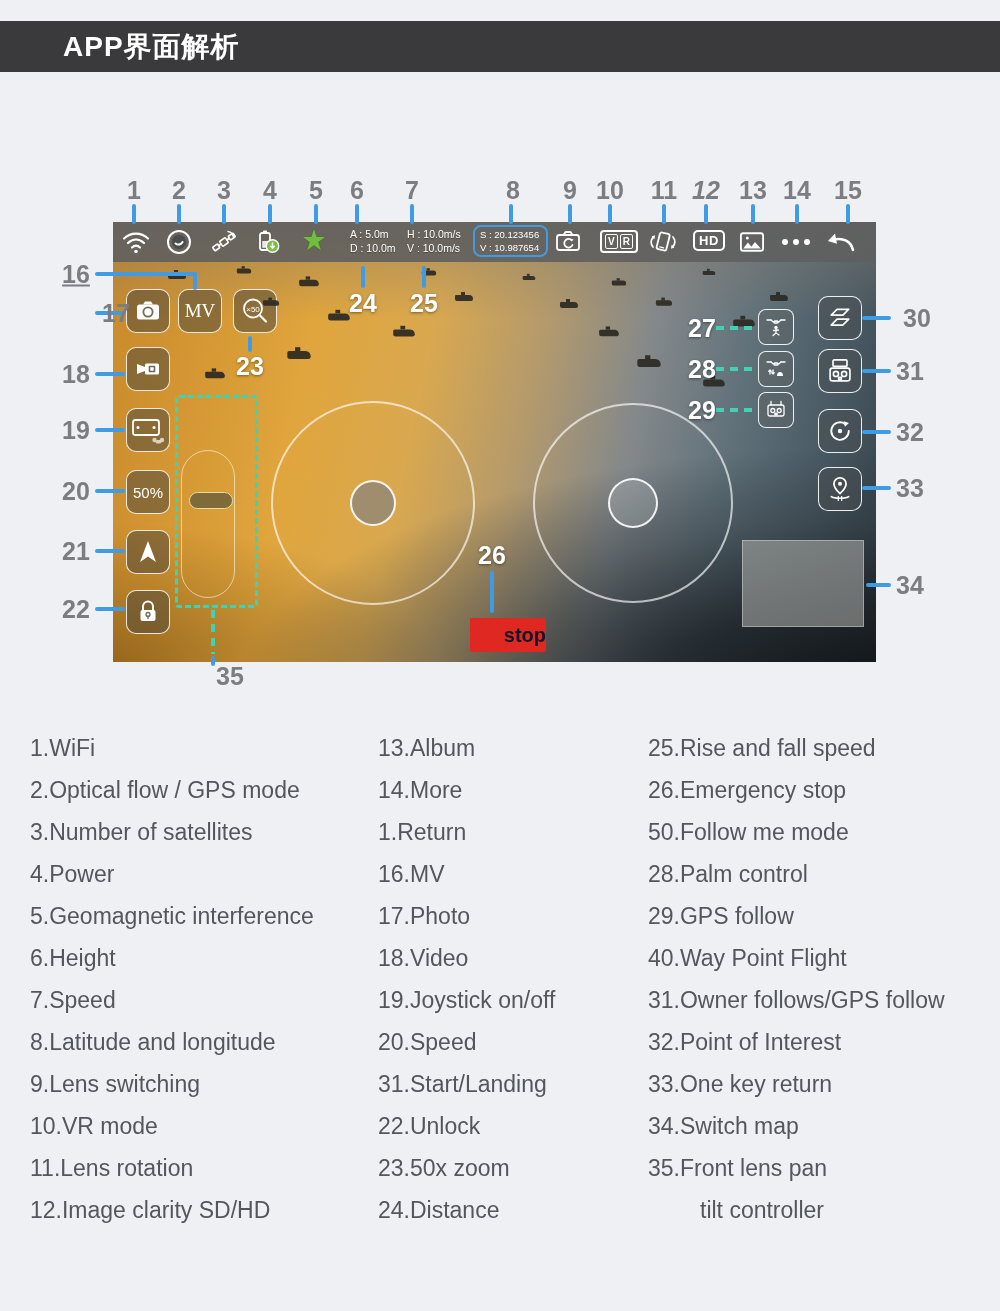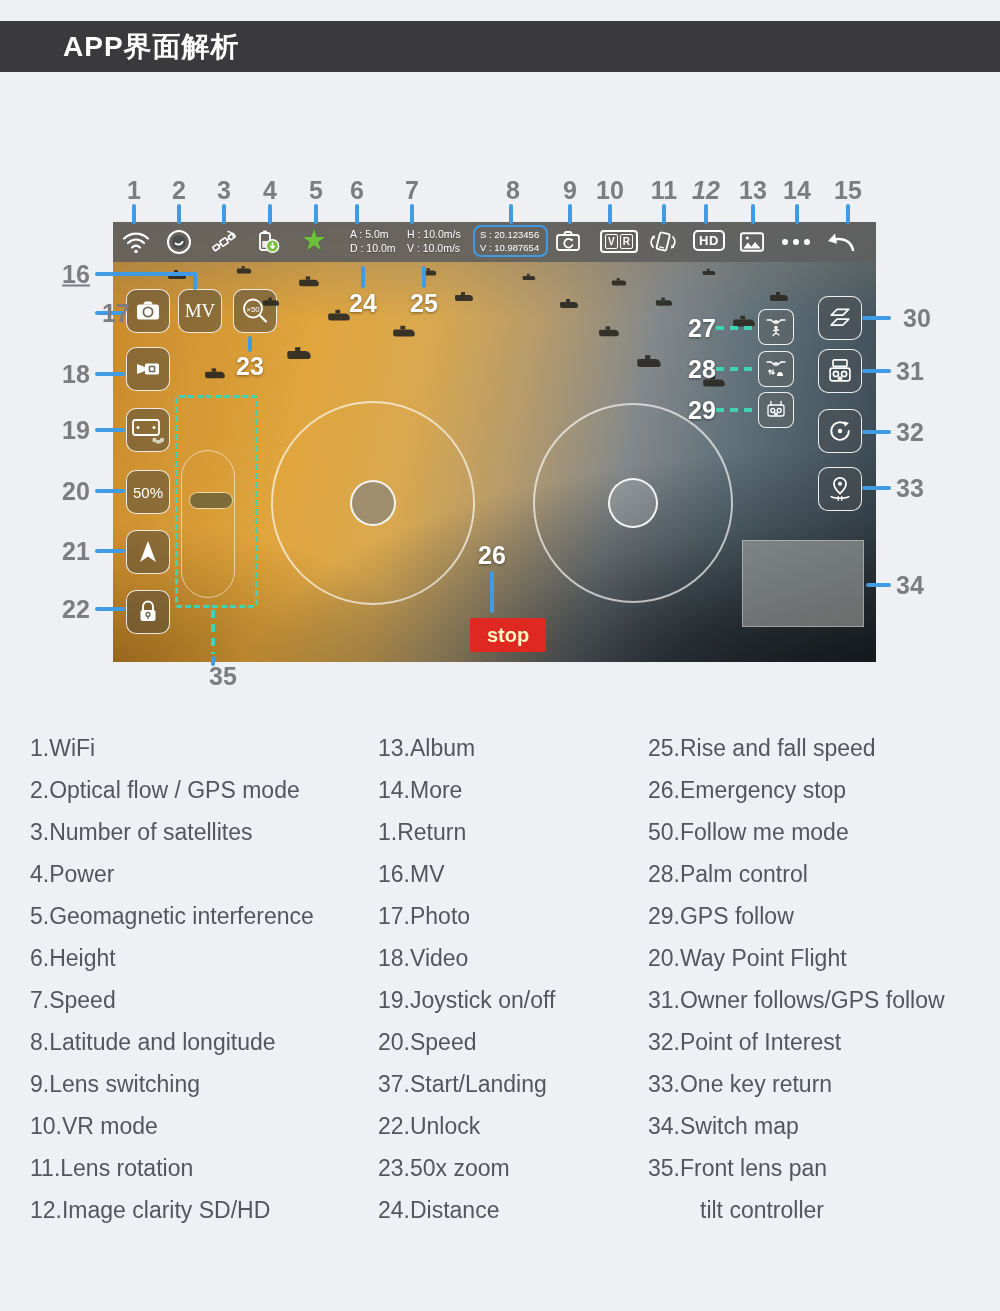--- a/index.html
+++ b/index.html
@@ -44,22 +44,22 @@
   
   .joy{position:absolute;border:2px solid rgba(255,255,255,.65);border-radius:50%}
   .knob{position:absolute;border-radius:50%;border:2px solid rgba(255,255,255,.9)}
   
   .gimbal-rect{position:absolute;left:62px;top:173px;width:83px;height:213px;border:3px dashed #3fd3b4;border-radius:4px;box-sizing:border-box}
   .track{position:absolute;left:68px;top:228px;width:54px;height:148px;border:1.5px solid rgba(255,255,255,.55);border-radius:28px;box-sizing:border-box}
   .pill{position:absolute;left:76px;top:270px;width:44px;height:17px;background:rgba(118,103,58,.92);
         border:1.5px solid #ead9a0;border-radius:9px;box-sizing:border-box}
   .map{position:absolute;left:629px;top:318px;width:120px;height:85px;background:rgba(188,188,182,.5);
        border:1px solid rgba(255,255,255,.35)}
-  .stop{position:absolute;left:357px;top:396px;width:76px;height:34px;background:#e02823;color:#fef9c3;
-        font-size:20px;font-weight:bold;display:flex;align-items:center;justify-content:center;border-radius:2px}
+  .stop{position:absolute;left:357px;top:396px;width:76px;height:34px;background:#e02823;color:#0f172a;
+        font-size:20px;font-weight:bold;display:flex;align-items:center;justify-content:flex-end;border-radius:2px}
   
   .co-layer{position:absolute;left:0;top:0;width:1000px;height:1311px;pointer-events:none}
   .co-num{position:absolute;transform:translate(-50%,-50%);font-size:25px;font-weight:bold}
   .co-num.gray{color:#7b7d81}
   .co-num.white{color:#fff;text-shadow:0 1px 3px rgba(0,0,0,.45)}
   .co-line{position:absolute}
   .co-line.b{background:#3f9ce4;border-radius:2px}
   .co-line.th{background:repeating-linear-gradient(90deg,#3fd3b4 0 8px,transparent 8px 14px)}
   .co-line.tv{background:repeating-linear-gradient(180deg,#3fd3b4 0 8px,transparent 8px 14px)}
   
@@ -388,21 +388,21 @@
       <div class="co-line b" style="left: 862px; top: 369px; width: 29px; height: 4px;"></div>
       <div class="co-num gray" style="left: 910px; top: 371px;">31</div>
       <div class="co-line b" style="left: 862px; top: 430px; width: 29px; height: 4px;"></div>
       <div class="co-num gray" style="left: 910px; top: 432px;">32</div>
       <div class="co-line b" style="left: 862px; top: 486px; width: 29px; height: 4px;"></div>
       <div class="co-num gray" style="left: 910px; top: 488px;">33</div>
       <div class="co-line b" style="left: 866px; top: 583px; width: 25px; height: 4px;"></div>
       <div class="co-num gray" style="left: 910px; top: 585px;">34</div>
       <div class="co-line tv" style="left: 211px; top: 610px; width: 4px; height: 44px;"></div>
       <div class="co-line b" style="left: 211px; top: 656px; width: 4px; height: 10px;"></div>
-      <div class="co-num gray" style="left: 223px; top: 676px; text-align: right;">35</div>
+      <div class="co-num gray" style="left: 230px; top: 676px; text-align: right;">35</div>
     </div>
 
   <div class="leg" style="left:30px">
       <div class="legend-item">1.WiFi</div>
       <div class="legend-item">2.Optical flow / GPS mode</div>
       <div class="legend-item">3.Number of satellites</div>
       <div class="legend-item">4.Power</div>
       <div class="legend-item">5.Geomagnetic interference</div>
       <div class="legend-item">6.Height</div>
       <div class="legend-item">7.Speed</div>
@@ -414,32 +414,32 @@
     </div>
   <div class="leg" style="left:378px">
       <div class="legend-item">13.Album</div>
       <div class="legend-item">14.More</div>
       <div class="legend-item">1.Return</div>
       <div class="legend-item">16.MV</div>
       <div class="legend-item">17.Photo</div>
       <div class="legend-item">18.Video</div>
       <div class="legend-item">19.Joystick on/off</div>
       <div class="legend-item">20.Speed</div>
-      <div class="legend-item">37.Start/Landing</div>
+      <div class="legend-item">31.Start/Landing</div>
       <div class="legend-item">22.Unlock</div>
       <div class="legend-item">23.50x zoom</div>
       <div class="legend-item">24.Distance</div>
     </div>
   <div class="leg" style="left:648px">
       <div class="legend-item">25.Rise and fall speed</div>
       <div class="legend-item">26.Emergency stop</div>
       <div class="legend-item">50.Follow me mode</div>
       <div class="legend-item">28.Palm control</div>
       <div class="legend-item">29.GPS follow</div>
-      <div class="legend-item">20.Way Point Flight</div>
+      <div class="legend-item">40.Way Point Flight</div>
       <div class="legend-item">31.Owner follows/GPS follow</div>
       <div class="legend-item">32.Point of Interest</div>
       <div class="legend-item">33.One key return</div>
       <div class="legend-item">34.Switch map</div>
       <div class="legend-item">35.Front lens pan</div>
       <div class="legend-item indent">tilt controller</div>
     </div>
 
 </div>
 

